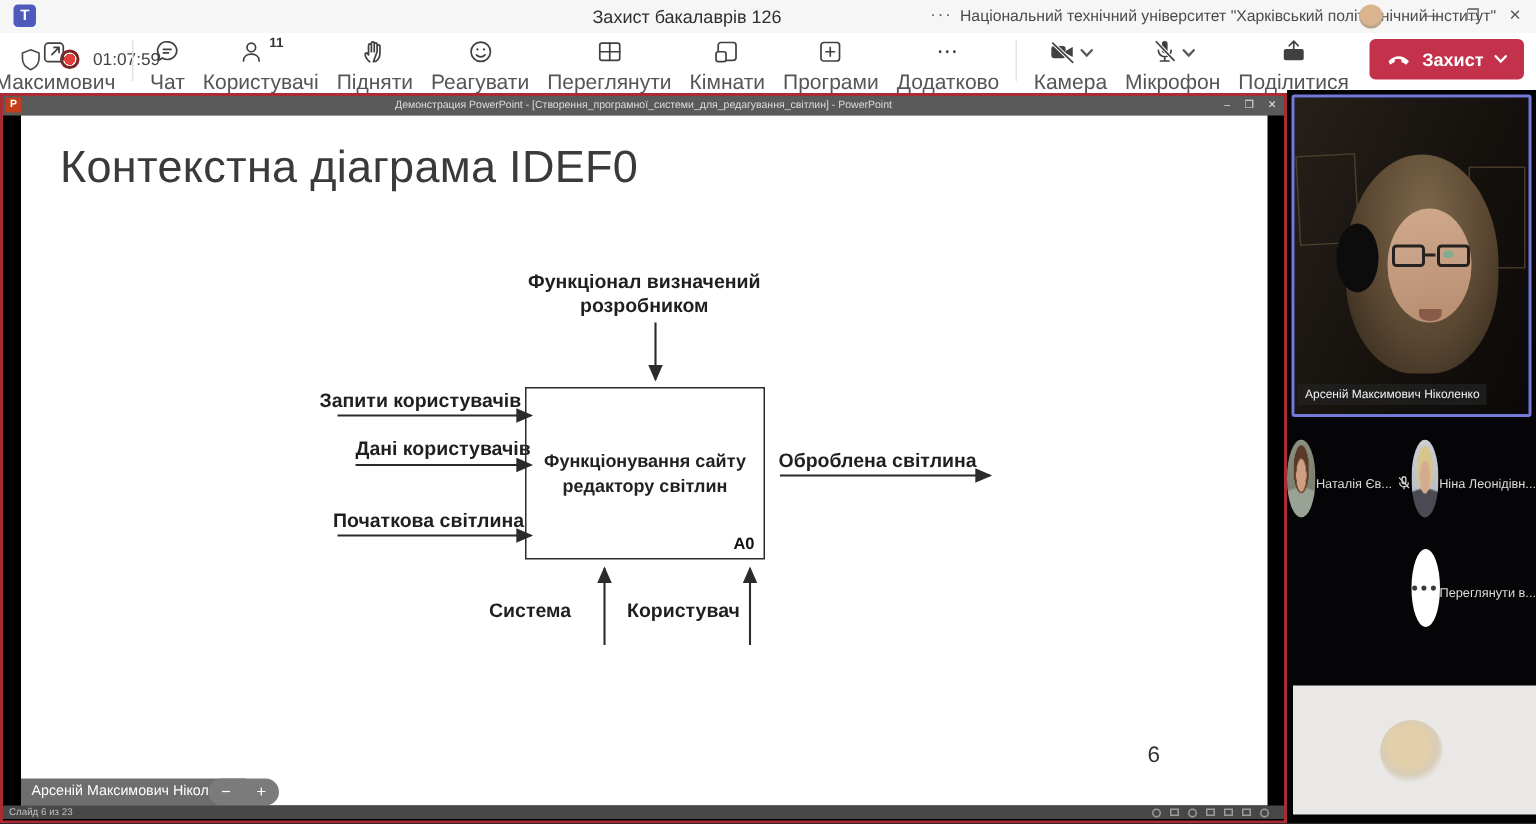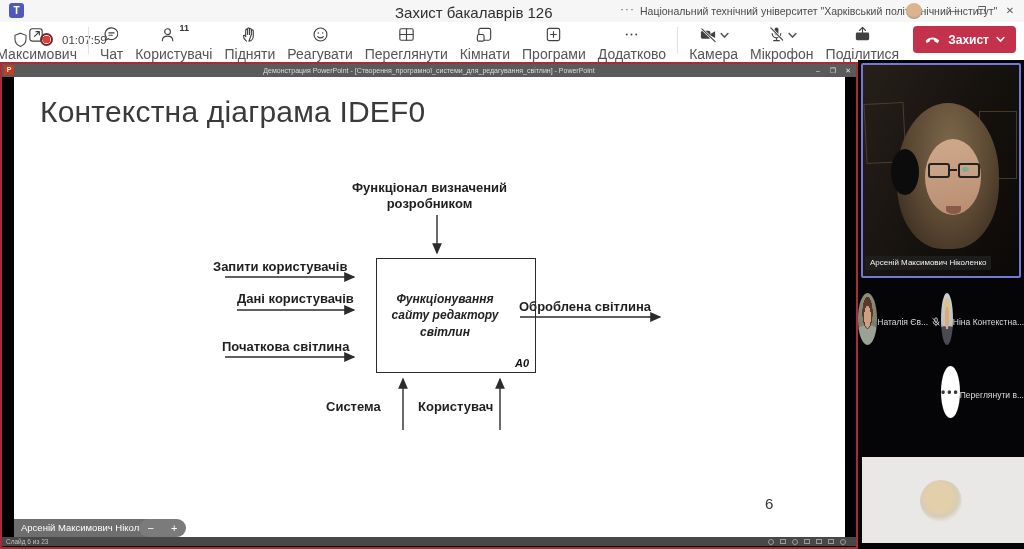--- a/index.html
+++ b/index.html
@@ -4,21 +4,21 @@
 <style>
   html,body{margin:0;padding:0;background:#000;}
   .screen{position:relative;width:1024px;height:549px;overflow:hidden;background:#000;
     font-family:"Liberation Sans","DejaVu Sans",sans-serif;-webkit-font-smoothing:antialiased;}
   .abs{position:absolute;}
 
   
   .titlebar{left:0;top:0;width:1024px;height:22px;background:#f6f6f6;border-bottom:1px solid #ececec;}
   .teams-logo{left:9px;top:3px;width:15px;height:15px;background:#4f58bd;border-radius:3px;color:#fff;
     font-size:10px;font-weight:700;text-align:center;line-height:15px;}
-  .meeting-title{left:395px;top:4px;font-size:15px;color:#2f2f2f;}
+  .meeting-title{left:395px;top:4px;font-size:12px;color:#2f2f2f;}
   .tb-dots{left:620px;top:2px;font-size:12px;color:#666;letter-spacing:1px;}
   .org-title{left:640px;top:5px;font-size:10.5px;color:#4a4a4a;white-space:nowrap;}
   .tb-avatar{left:906px;top:3px;width:16px;height:16px;border-radius:50%;
     background:radial-gradient(circle at 50% 40%,#d9b48e 0 55%,#b4a38c 70%,#9d9382);}
   .winbtn{top:0;width:28px;height:22px;text-align:center;line-height:22px;font-size:10px;color:#5a5a5a;cursor:default;}
 
   
   .toolbar{left:0;top:22px;width:1024px;height:40px;background:#fff;border-bottom:1px solid #ececec;}
   .shield{left:12px;top:9px;}
   .rec{left:40px;top:11px;width:13px;height:13px;border:2.5px solid #7c2424;border-radius:50%;box-sizing:border-box;
@@ -41,22 +41,22 @@
   .pptbar{left:0;top:0;width:854px;height:13px;background:#5a5a5a;}
   .ppt-ico{left:2px;top:1px;width:10px;height:10px;background:#c43e1c;color:#fff;font-size:7px;font-weight:700;
     text-align:center;line-height:10px;}
   .ppt-title{left:0;top:0;width:854px;height:13px;text-align:center;font-size:7px;color:#ddd;line-height:13px;
     white-space:nowrap;overflow:hidden;}
   .ppt-ctl{top:0;font-size:7px;color:#e2e2e2;line-height:13px;}
   .slide{left:12px;top:13px;width:831px;height:460px;background:#fff;}
   .slide-title{left:26px;top:18px;font-size:30px;font-weight:400;color:#3a3a3a;letter-spacing:.2px;}
   .dlabel{font-size:13px;font-weight:700;color:#1f1f1f;white-space:nowrap;}
   .ctl-label{left:308px;top:103px;width:215px;text-align:center;white-space:normal;line-height:1.25;}
-  .idef-box{left:362px;top:181px;width:160px;height:115px;border:1.5px solid #2b2b2b;box-sizing:border-box;
-    display:flex;align-items:center;justify-content:flex-start;font-style:italic;}
+  .idef-box{left:336px;top:181px;width:160px;height:115px;border:1.5px solid #2b2b2b;box-sizing:border-box;
+    display:flex;align-items:center;justify-content:center;}
   .idef-box .boxlbl{width:136px;text-align:center;font-size:12px;font-weight:600;color:#222;line-height:1.35;}
   .boxcode{right:6px;bottom:3px;font-size:11px;font-weight:700;color:#111;}
   .pagenum{left:751px;top:418px;font-size:15px;color:#333;}
   .dsvg{left:0;top:0;pointer-events:none;}
   .nametag-sh{left:12px;top:455px;height:18px;background:#6e6e6e;color:#fff;font-size:9.5px;line-height:18px;
     padding:0 7px;border-radius:0 3px 3px 0;white-space:nowrap;}
   .zoompill{left:137px;top:455px;width:47px;height:18px;background:#7b7b7b;border-radius:10px;display:flex;
     align-items:center;justify-content:space-around;color:#fff;font-size:11px;}
   .sh-status{left:0;top:473px;width:854px;height:9px;background:#484848;display:flex;align-items:center;}
   .sb-text{font-size:6.5px;color:#c0c0c0;margin-left:4px;flex:1;}
@@ -377,21 +377,21 @@
         <svg class="mic-off" viewBox="0 0 12 12">
           <rect x="4.5" y="1" width="3" height="5.5" rx="1.5"></rect>
             <path d="M2.5 5.5 a3.5 3.5 0 0 0 7 0 M6 9 v2"></path>
             <path d="M2 1.5 L10 10"></path>
           </svg>
         </div>
     </div>
     <div class="abs pcell" style="left:83px;top:233px;">
       <div class="avatar av-nina"></div>
       <div class="plabel">
-          <span>Ніна Контекстна...</span>
+          <span>Ніна Леонідівн...</span>
         </div>
     </div>
     <div class="abs pcell" style="left:83px;top:306px;">
       <div class="avatar av-more">•••</div>
       <div class="plabel">
           <span>Переглянути в...</span>
         </div>
     </div>
 
     <div class="abs graypanel">

